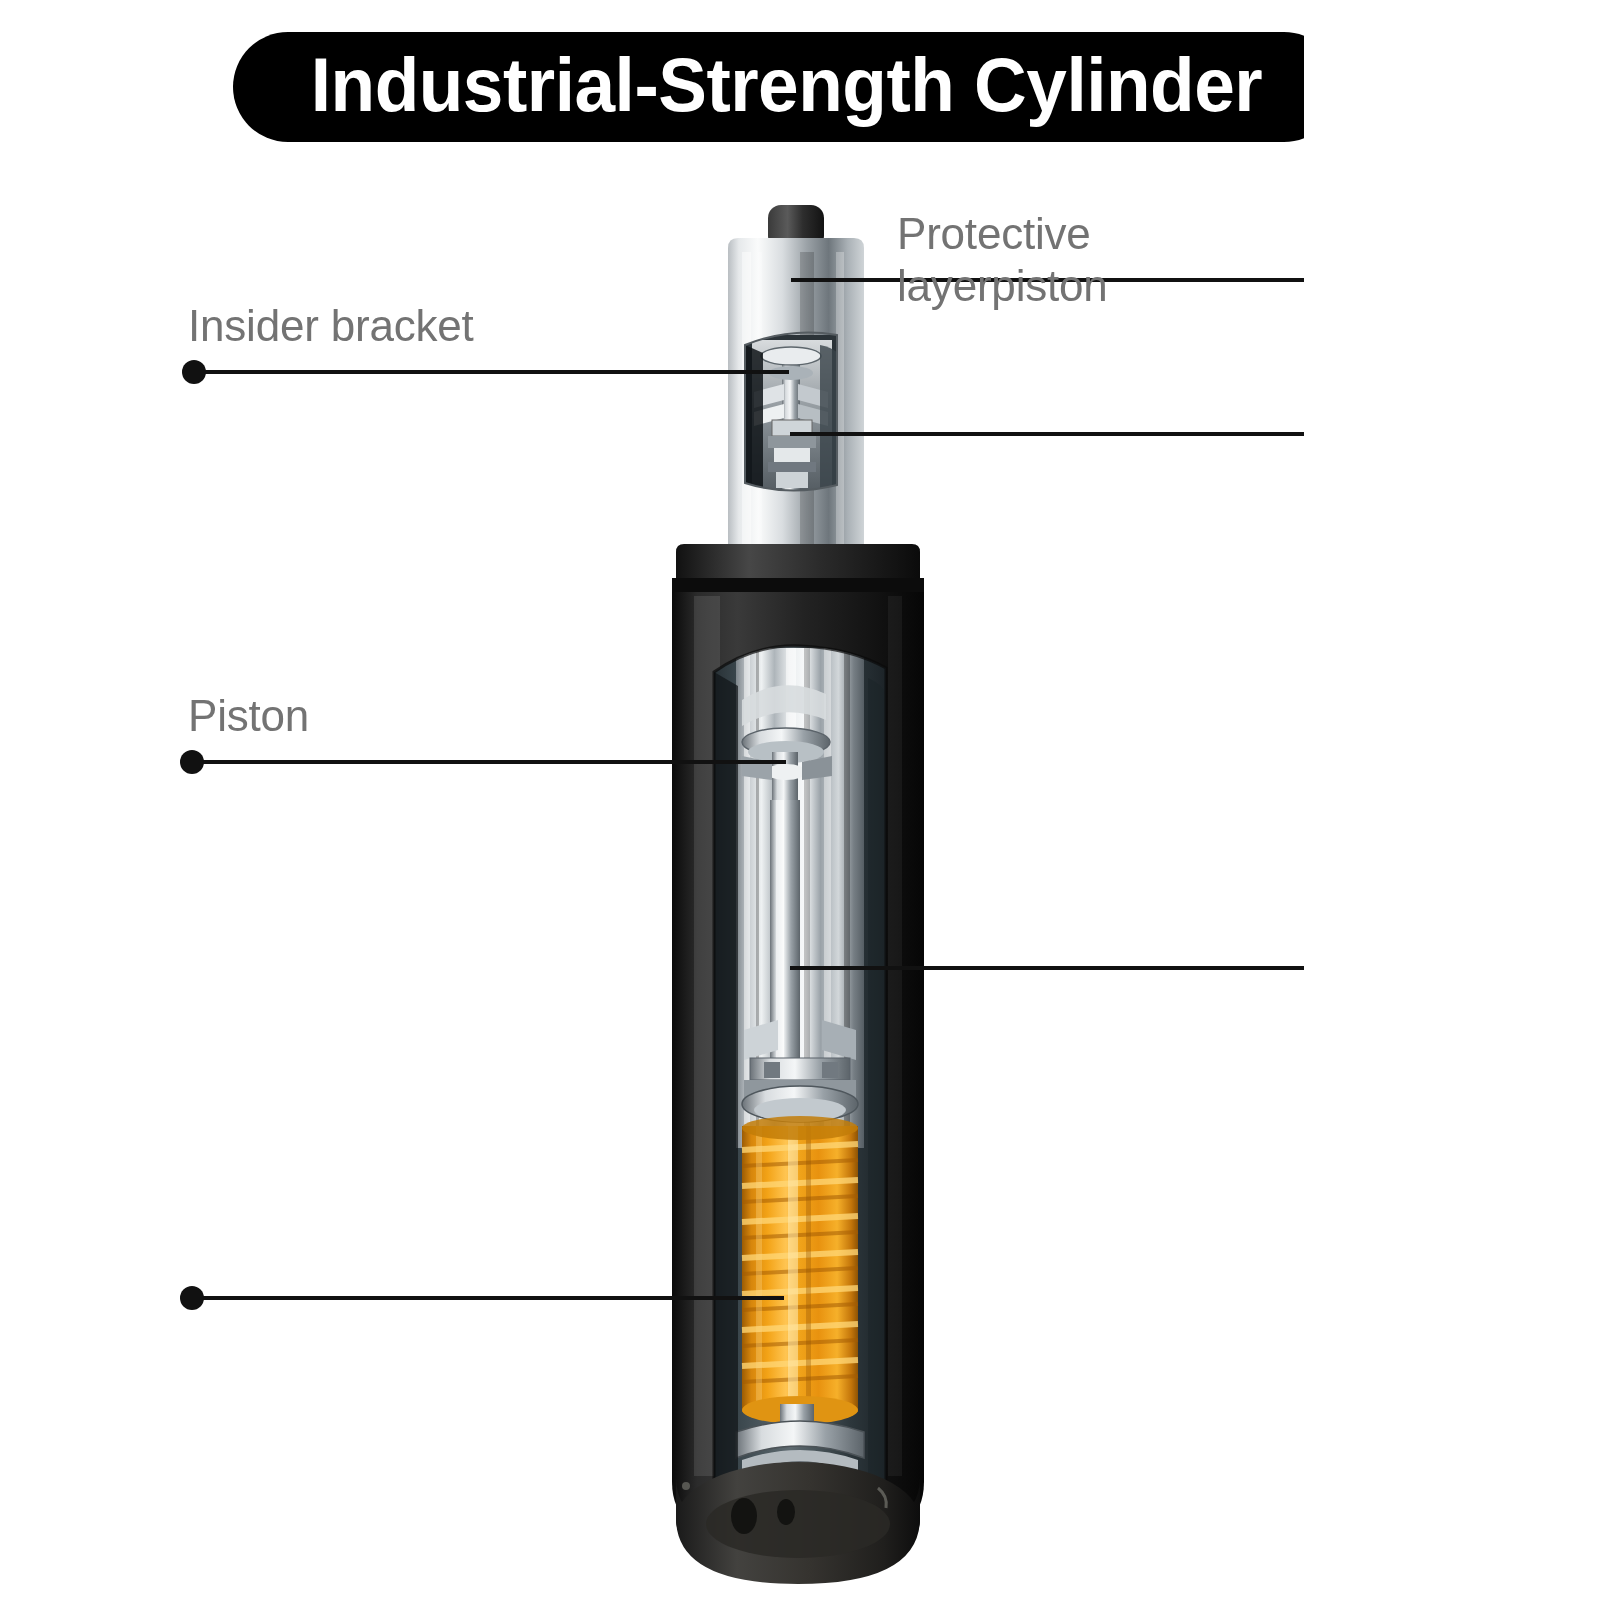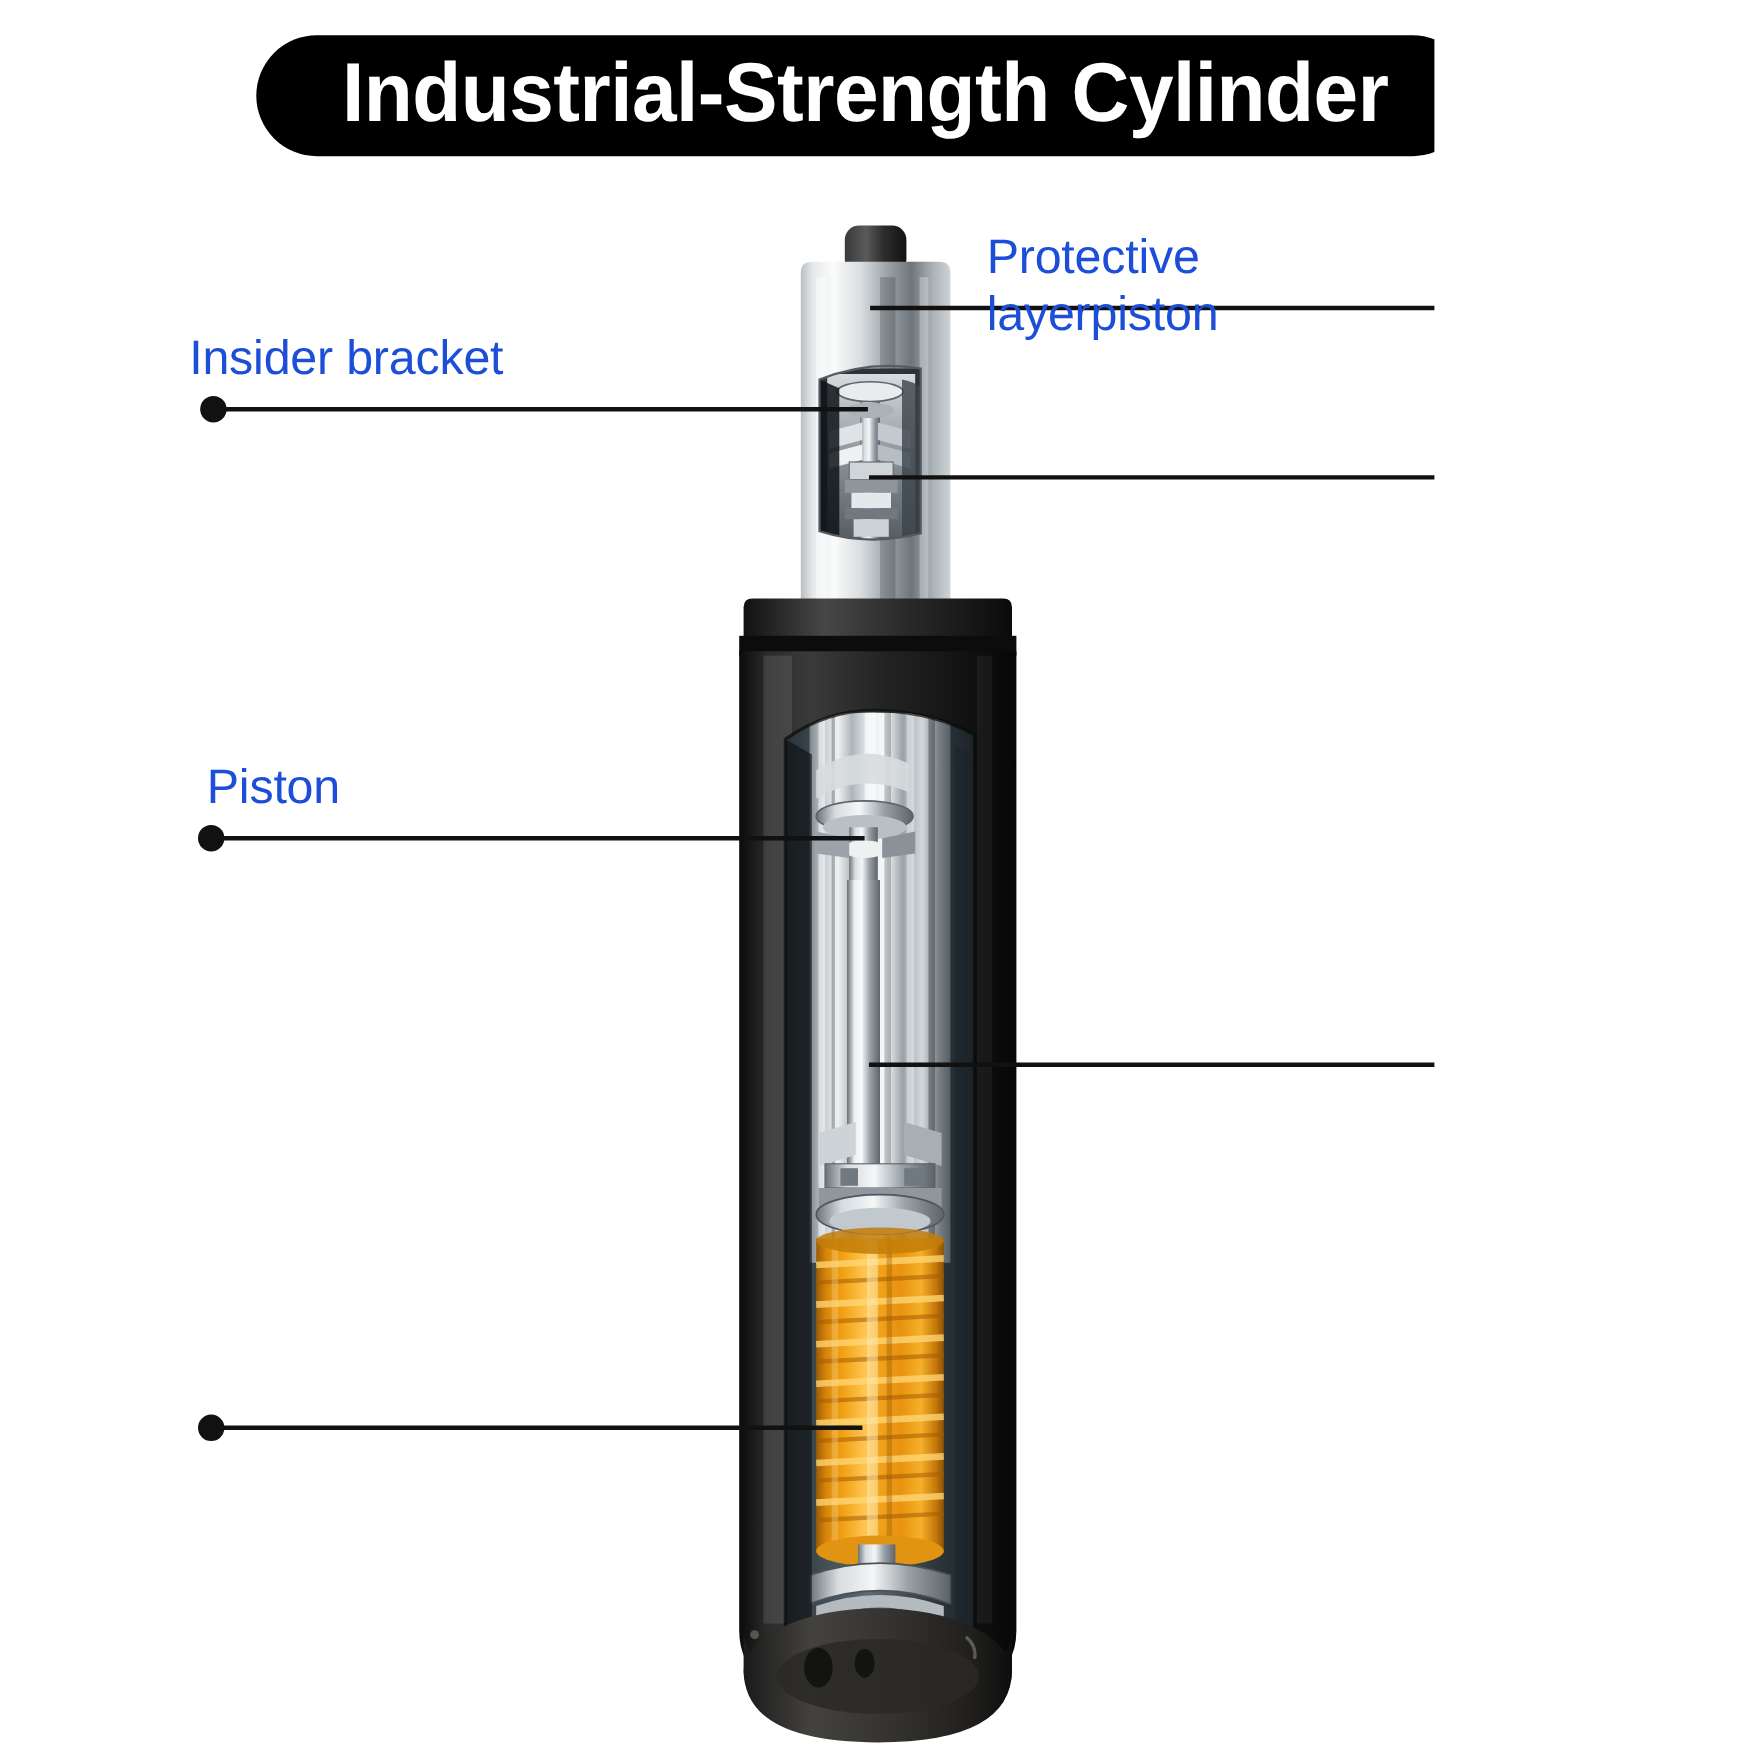--- a/index.html
+++ b/index.html
@@ -42,21 +42,21 @@
     line-height: 1;
     transform: scaleX(0.96);
     white-space: nowrap;
     padding-bottom: 4px;
   }
 
   
   .label {
     position: absolute;
     font-size: 44px;
-    color: #1d4ed8;
+    color: #737373;
     line-height: 1.18;
     white-space: pre-line;
     letter-spacing: -0.2px;
   }
 
   
   .overlay {
     position: absolute;
     left: 0;
     top: 0;
@@ -365,20 +365,20 @@
 
       <g>
         <line x1="192" y1="1298" x2="784" y2="1298"></line>
         <circle cx="192" cy="1298" r="12" stroke="none"></circle>
       </g>
     </g>
   </svg>
 
   <div class="label" style="left:897px; top:208px;">Protective layerpiston</div>
 
-  <div class="label" style="left:172px; top:300px;">Insider bracket</div>
+  <div class="label" style="left:188px; top:300px;">Insider bracket</div>
 
 
   <div class="label" style="left:188px; top:690px;">Piston</div>
 
 
 
 </div>
 
 </body></html>

